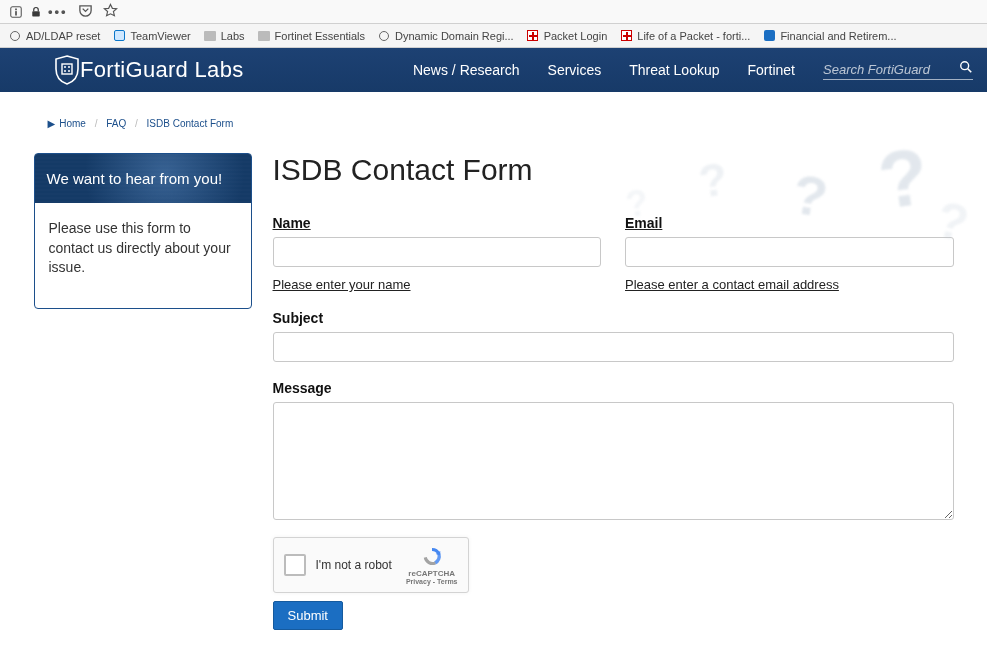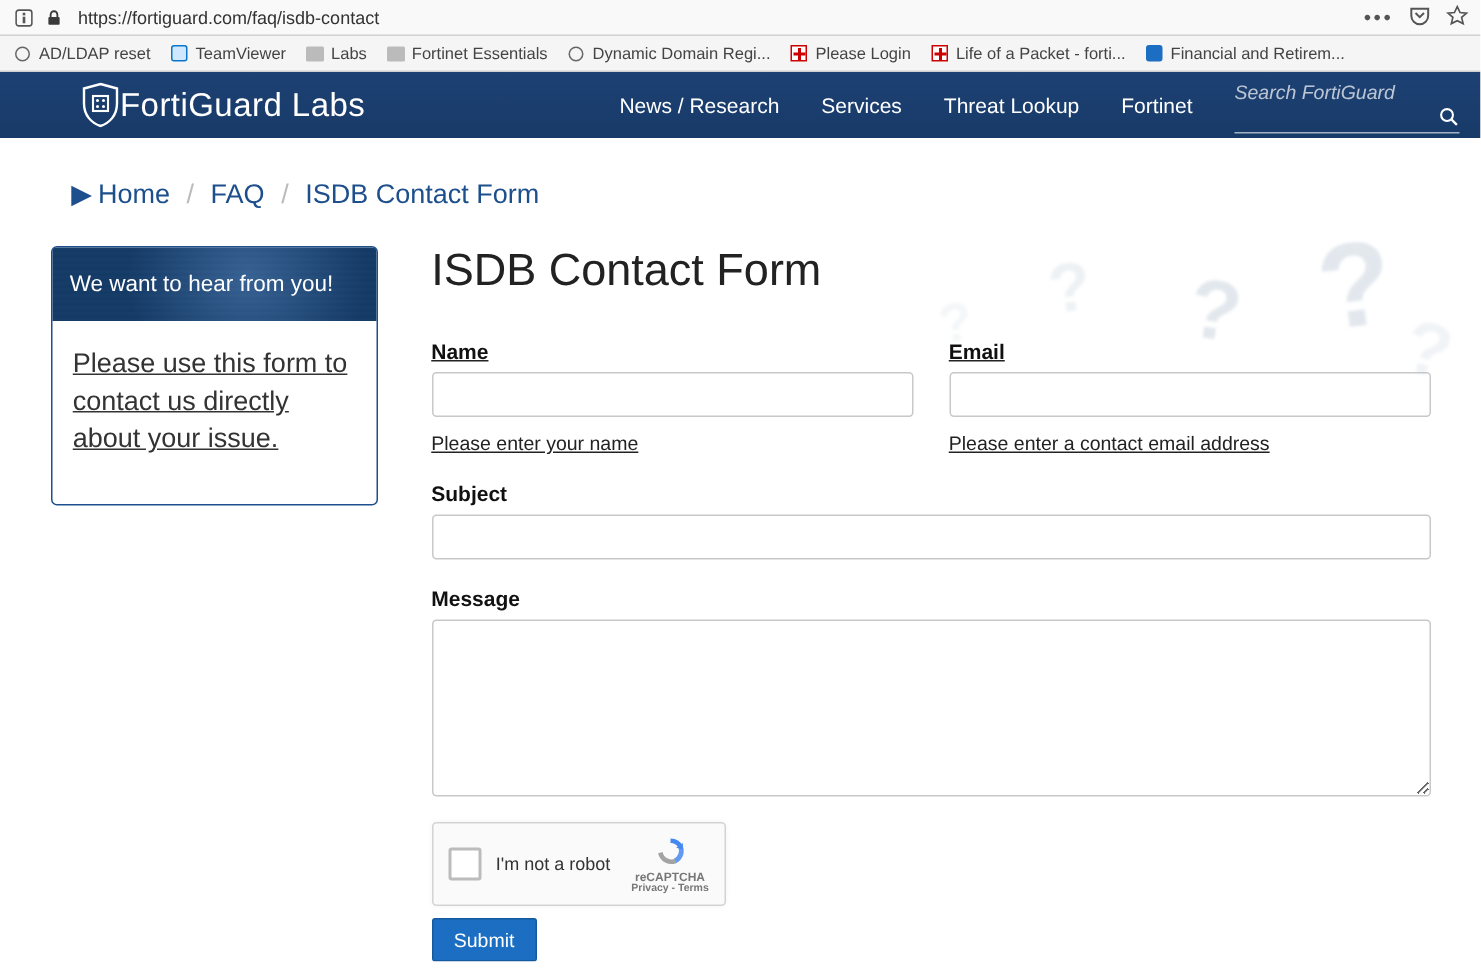--- a/index.html
+++ b/index.html
@@ -25,42 +25,42 @@
   .ico-blue-sq { width: 11px; height: 11px; background: #1b6ec2; border-radius: 2px; }
   
   
   .topnav { background: #1c3f6e; background: linear-gradient(#1d4173, #173a68); color: #fff; display: flex; align-items: center; height: 44px; padding: 0 14px; }
   .logo-wrap { display: flex; align-items: center; gap: 0; flex: 0 0 auto; margin-right: auto; padding-left: 40px; }
   .shield { width: 26px; height: 30px; position: relative; }
   .shield svg { width: 100%; height: 100%; display:block; }
   .brand { font-size: 22px; font-weight: 400; letter-spacing: .3px; }
   .navlinks { display: flex; gap: 28px; font-size: 14px; margin-right: 28px; }
   .navlinks a { color: #fff; text-decoration: none; cursor: pointer; }
-  .searchwrap { display: flex; align-items: flex-end; border-bottom: 1px solid rgba(255,255,255,.6); width: 150px; flex-direction: column; }
+  .searchwrap { display: flex; align-items: flex-start; border-bottom: 1px solid rgba(255,255,255,.6); width: 150px; }
   .searchwrap input { background: transparent; border: none; color: #fff; font-size: 13px; width: 100%; padding: 2px 0; outline: none; font-style: italic; }
   .searchwrap input::placeholder { color: rgba(255,255,255,.7); font-style: italic; }
   .search-ico { color: #fff; font-size: 13px; }
   
   
   .page { width: 920px; margin: 0 auto; padding-top: 26px; }
   
-  .breadcrumb { font-size: 18px; color: #8a8a8a; margin-bottom: 24px; padding-left: 14px; }
+  .breadcrumb { font-size: 10px; color: #8a8a8a; margin-bottom: 24px; padding-left: 14px; }
   .breadcrumb .bc-link { color: #1c4f8b; cursor: pointer; }
   .breadcrumb .tri { color: #1c4f8b; margin-right: 4px; }
   .breadcrumb .sep { margin: 0 6px; color: #bbb; }
   .breadcrumb .current { color: #1c4f8b; }
   
-  .layout { display: flex; gap: 36px; align-items: flex-start; }
+  .layout { display: flex; gap: 21px; align-items: flex-start; }
   
   .sidecard { width: 218px; border: 1px solid #1c4f8b; border-radius: 4px; overflow: hidden; flex: 0 0 218px; }
   .sidecard-head { background: #143a66; color: #fff; padding: 16px 12px 16px 12px; font-size: 15px; position: relative; }
   .sidecard-head-bg { position:absolute; inset:0; background: radial-gradient(circle at 60% 40%, rgba(120,170,230,.35) 0%, rgba(20,58,102,.0) 60%), #143a66; }
   .sidecard-head-bg::after { content:""; position:absolute; inset:0; background: repeating-linear-gradient(0deg, rgba(255,255,255,.03) 0 2px, transparent 2px 4px); opacity:.4; }
   .sidecard-head span { position: relative; z-index: 1; }
-  .sidecard-body { padding: 16px 14px 30px 14px; font-size: 18px; color: #333; line-height: 1.4; text-decoration: underline; }
+  .sidecard-body { padding: 16px 14px 30px 14px; font-size: 14px; color: #333; line-height: 1.4; }
   
   .main { flex: 1; position: relative; }
   .qmarks { position: absolute; top: -20px; right: -14px; width: 440px; height: 130px; pointer-events: none; opacity: .4; }
   .qm { position:absolute; font-size: 64px; font-weight: bold; color: #b8c5d3; filter: blur(1px); transform: rotate(-8deg); }
   
   h1.title { font-size: 30px; font-weight: 400; color: #222; margin-bottom: 28px; font-family: "Segoe UI Light", "Segoe UI", sans-serif; position: relative; z-index:1; }
   
   .formrow { display: flex; gap: 24px; margin-bottom: 18px; }
   .formcol { flex: 1; text-decoration: underline; }
   .lbl { font-size: 14px; font-weight: 600; color: #111; margin-bottom: 6px; display:block; }
@@ -86,21 +86,20 @@
         <rect x="7" y="4" width="2" height="2" fill="#555"></rect>
         <rect x="7" y="7" width="2" height="5" fill="#555"></rect>
       </svg>
   </span>
   <span class="icon-slot">
     <svg viewBox="0 0 16 16" width="12" height="12">
         <rect x="3" y="7" width="10" height="7" rx="1" fill="#3a3a3a"></rect>
         <path d="M5 7 V5 a3 3 0 0 1 6 0 V7" fill="none" stroke="#3a3a3a" stroke-width="1.6"></path>
       </svg>
   </span>
-  <div class="url">https://fortiguard.com/faq/isdb-contact</div>
   <div class="browser-right">
     <span class="dots">•••</span>
     <span>
       <svg viewBox="0 0 16 16" width="15" height="15">
           <path d="M2 3 h12 v5 a6 6 0 0 1 -12 0 z" fill="none" stroke="#555" stroke-width="1.4"></path>
           <path d="M5 6 l3 3 l3 -3" fill="none" stroke="#555" stroke-width="1.4"></path>
         </svg>
     </span>
     <span>
       <svg viewBox="0 0 16 16" width="15" height="15">
@@ -138,21 +137,21 @@
   <div class="bookmark-item">
       <span class="bm-ico">
         <span class="ico-globe"></span>
       </span>
       <span>Dynamic Domain Regi...</span>
     </div>
   <div class="bookmark-item">
       <span class="bm-ico">
         <span class="ico-red"></span>
       </span>
-      <span>Please Login</span>
+      <span>Packet Login</span>
     </div>
   <div class="bookmark-item">
       <span class="bm-ico">
         <span class="ico-red"></span>
       </span>
       <span>Life of a Packet - forti...</span>
     </div>
   <div class="bookmark-item">
       <span class="bm-ico">
         <span class="ico-blue-sq"></span>

